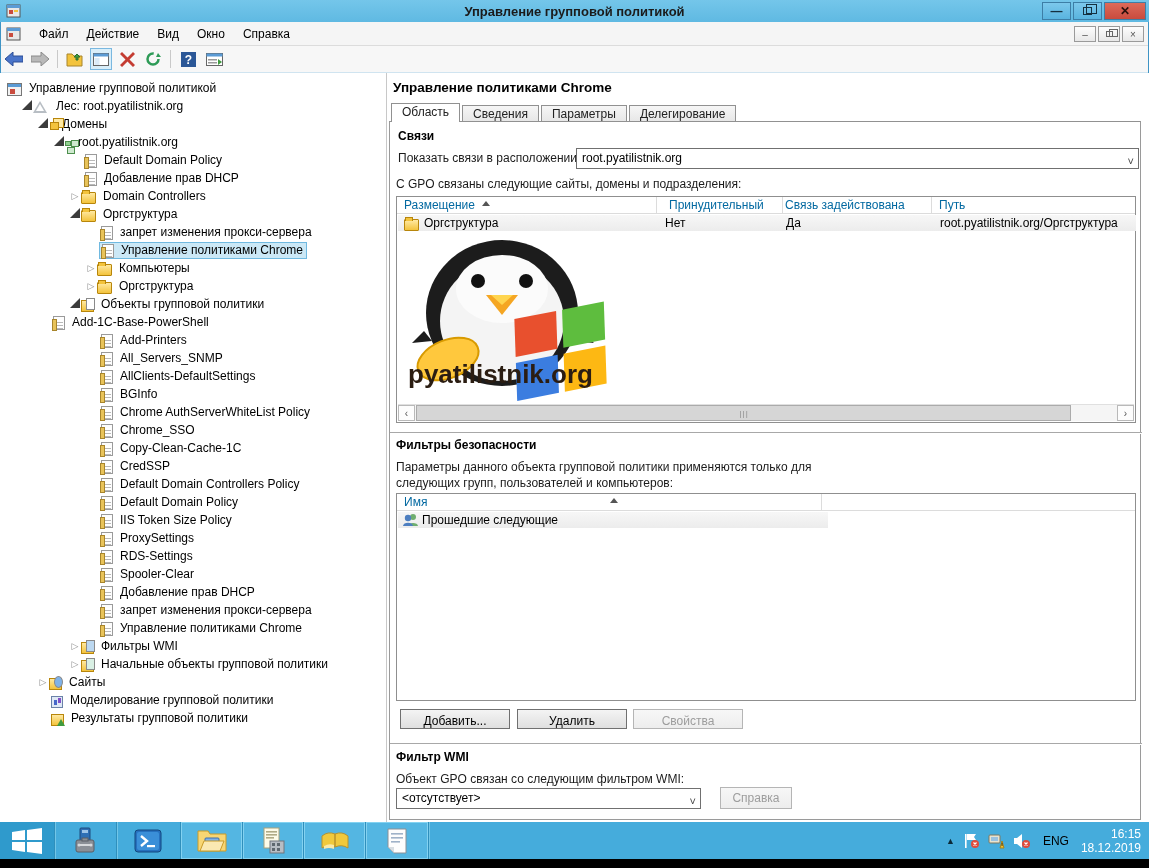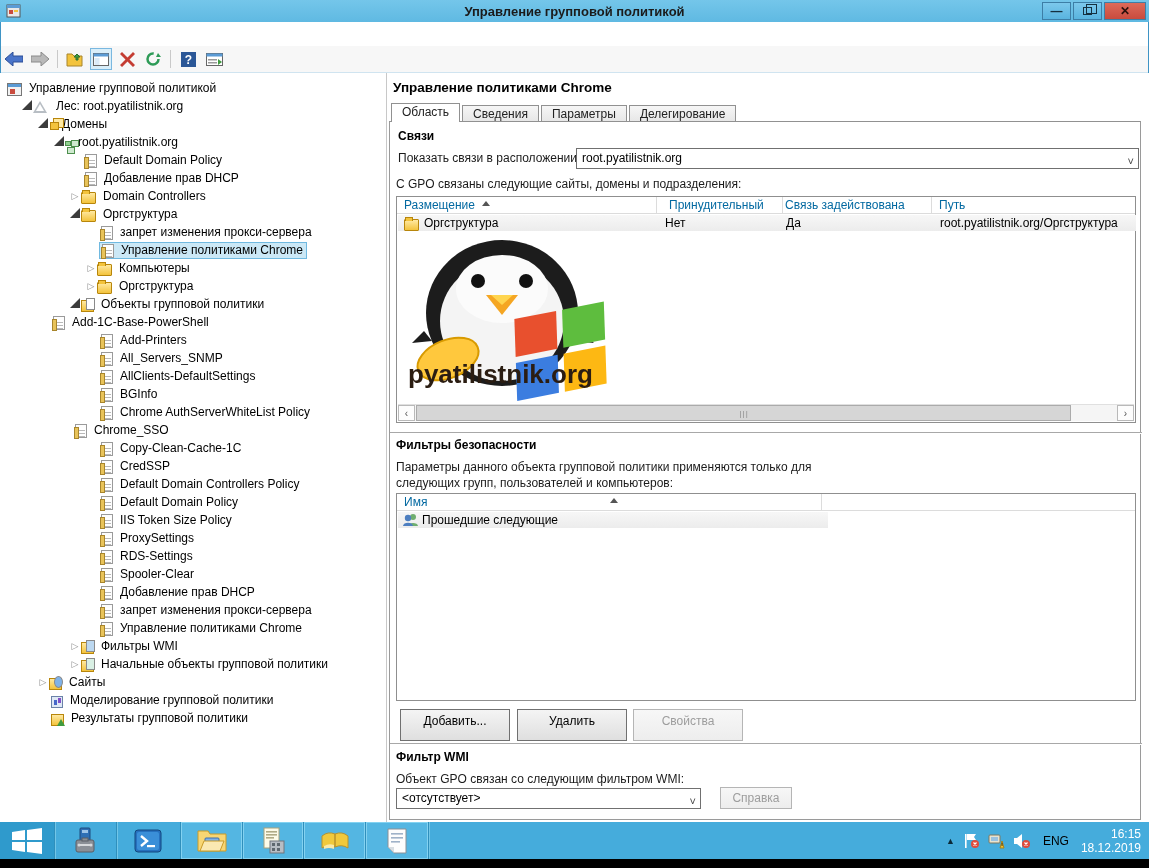--- a/index.html
+++ b/index.html
@@ -99,21 +99,21 @@
   .grid-row { position:absolute; left:1px; height:16px; line-height:16px; background:linear-gradient(#f7f7f7,#ececec); display:flex; align-items:center; font-size:12px; }
   .cell { position:absolute; white-space:nowrap; overflow:hidden; }
 
   .hscroll { position:absolute; left:1px; right:1px; bottom:1px; height:17px; background:#f5f5f5; border-top:1px solid #e0e0e0; }
   .hs-btn { position:absolute; top:0; width:17px; height:16px; border:1px solid #b9b9b9; background:#fdfdfd; color:#555; font-size:10px; text-align:center; line-height:15px; }
   .hs-thumb { position:absolute; left:18px; top:0; width:655px; height:16px; background:#d6d6d6; border:1px solid #ababab; }
   .hs-grip { position:absolute; left:50%; top:4px; width:8px; height:8px; margin-left:-4px; color:#8a8a8a; font-size:8px; line-height:8px; letter-spacing:1px; }
 
   .etched { position:absolute; left:0; width:752px; height:2px; border-top:1px solid #a8a8a8; border-bottom:1px solid #fff; }
 
-  .btn { position:absolute; height:32px; border:1px solid #707070; background:linear-gradient(#f4f4f4,#dfdfdf); font-size:12px; text-align:center; line-height:22px; font-family:"Liberation Sans",sans-serif; }
+  .btn { position:absolute; height:20px; border:1px solid #707070; background:linear-gradient(#f4f4f4,#dfdfdf); font-size:12px; text-align:center; line-height:22px; font-family:"Liberation Sans",sans-serif; }
   .btn.disabled { border-color:#b5b5b5; color:#9d9d9d; background:linear-gradient(#f7f7f7,#ededed); }
 
   
   .taskbar { position:absolute; left:0; top:822px; width:1149px; height:37px; background:#45acdc; }
   .blackstrip { position:absolute; left:0; top:859px; width:1149px; height:9px; background:#000; }
   .tb-tile { position:absolute; top:0; height:37px; display:flex; align-items:center; justify-content:center; }
   .tile-sep { position:absolute; top:0; width:1px; height:37px; background:#2f8fbc; box-shadow:1px 0 #71c6e8; }
   .tb-tile.open { background:#54b6e2; box-shadow:inset 0 0 0 1px #83d2f1; }
   .tb-tile.start { background:#2f9acc; }
   .tray { position:absolute; right:0; top:0; height:37px; display:flex; align-items:center; gap:8px; padding-right:8px; color:#fff; }
@@ -136,20 +136,39 @@
     <div class="apptitle">Управление групповой политикой</div>
     <div class="cap-btns">
       <div class="cap-btn">—</div>
       <div class="cap-btn">
           <span class="glyph-restore"></span>
         </div>
       <div class="cap-btn close">✕</div>
     </div>
   </div>
 
+  <div class="menubar">
+    <svg class="menuicon" viewBox="0 0 16 16">
+        <rect x="1" y="2" width="13" height="12" fill="#e8e8e8" stroke="#555"></rect>
+        <rect x="1" y="2" width="13" height="3" fill="#5b9bd5"></rect>
+        <rect x="3" y="7" width="4" height="4" fill="#c94b3e"></rect>
+      </svg>
+    <div class="menu-item">Файл</div>
+    <div class="menu-item">Действие</div>
+    <div class="menu-item">Вид</div>
+    <div class="menu-item">Окно</div>
+    <div class="menu-item">Справка</div>
+    <div class="mdi-btns">
+      <div class="mdi-btn">–</div>
+      <div class="mdi-btn">
+          <span class="glyph-restore-sm"></span>
+        </div>
+      <div class="mdi-btn">×</div>
+    </div>
+  </div>
 
   <div class="toolbar">
     <div class="tb-icon">
         <svg width="18" height="14" viewBox="0 0 18 14">
           <path d="M8 0 L8 4 L18 4 L18 10 L8 10 L8 14 L0 7 Z" fill="#4a74c9" stroke="#2d4f96"></path>
         </svg>
       </div>
     <div class="tb-icon">
         <svg width="18" height="14" viewBox="0 0 18 14">
           <path d="M10 0 L10 4 L0 4 L0 10 L10 10 L10 14 L18 7 Z" fill="#b9b9b9" stroke="#8a8a8a"></path>
@@ -282,21 +301,21 @@
           <span class="tlabel">AllClients-DefaultSettings</span>
         </div>
       <div class="trow" style="top:313px; padding-left:98px">
           <span class="ticon i-gpo"></span>
           <span class="tlabel">BGInfo</span>
         </div>
       <div class="trow" style="top:331px; padding-left:98px">
           <span class="ticon i-gpo"></span>
           <span class="tlabel">Chrome AuthServerWhiteList Policy</span>
         </div>
-      <div class="trow" style="top:349px; padding-left:72px">
+      <div class="trow" style="top:349px; padding-left:98px">
           <span class="ticon i-gpo"></span>
           <span class="tlabel">Chrome_SSO</span>
         </div>
       <div class="trow" style="top:367px; padding-left:98px">
           <span class="ticon i-gpo"></span>
           <span class="tlabel">Copy-Clean-Cache-1C</span>
         </div>
       <div class="trow" style="top:385px; padding-left:98px">
           <span class="ticon i-gpo"></span>
           <span class="tlabel">CredSSP</span>

